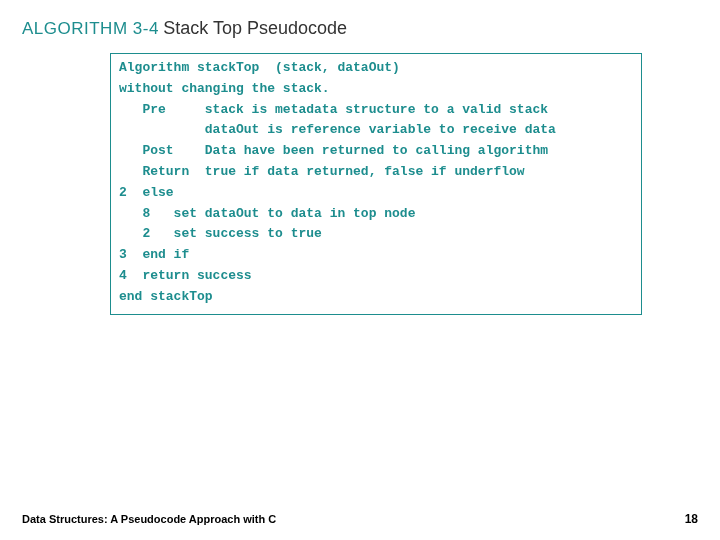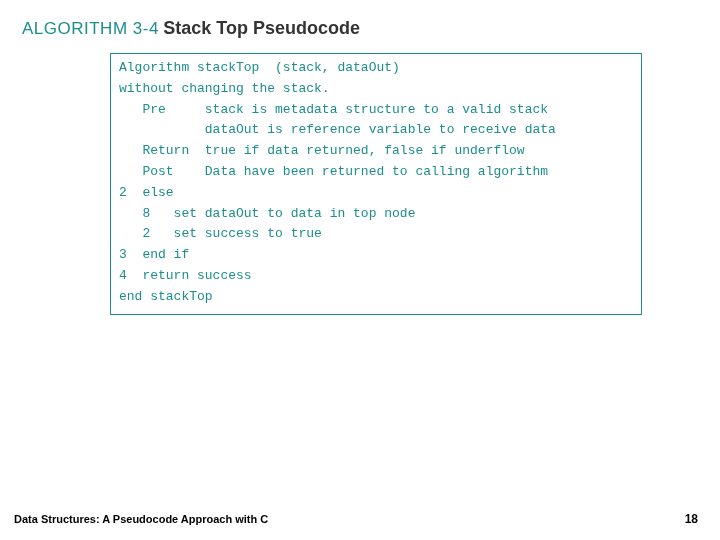--- a/index.html
+++ b/index.html
@@ -21,41 +21,42 @@
     font-size: 17px;
     letter-spacing: 0.5px;
     font-weight: 400;
     display: inline-block;
   }
   .algo-title {
     color: #333;
     font-family: "Arial Narrow", Arial, sans-serif;
     font-stretch: condensed;
     font-size: 18px;
-    font-weight: 700;
+    font-weight: 400;
     display: inline-block;
   }
   .code-box {
     margin: 14px 0 0 110px;
     width: 532px;
     border: 1px solid #1d8d8e;
     background: #ffffff;
     padding: 4px 8px 6px 8px;
     font-family: "Courier New", Courier, monospace;
     font-size: 13px;
     line-height: 1.6;
     color: #1d8d8e;
   }
   .code-line {
     white-space: pre;
+    font-weight: bold;
   }
   .footer {
     position: absolute;
     bottom: 14px;
-    left: 14px;
+    left: 22px;
     right: 22px;
     display: flex;
     justify-content: space-between;
     align-items: baseline;
   }
   .footer-text {
     font-family: Arial, sans-serif;
     font-size: 11px;
     font-weight: bold;
     color: #000;
@@ -73,22 +74,22 @@
 <div class="header">
   <span class="algo-number">ALGORITHM 3-4</span>
   <span class="algo-title">Stack Top Pseudocode</span>
 </div>
 
 <div class="code-box">
   <div class="code-line">Algorithm stackTop  (stack, dataOut)</div>
   <div class="code-line">without changing the stack.</div>
   <div class="code-line">   Pre     stack is metadata structure to a valid stack</div>
   <div class="code-line">           dataOut is reference variable to receive data</div>
+  <div class="code-line">   Post    Data have been returned to calling algorithm</div>
   <div class="code-line">   Return  true if data returned, false if underflow</div>
-  <div class="code-line">   Post    Data have been returned to calling algorithm</div>
   <div class="code-line">2  else</div>
   <div class="code-line">   8   set dataOut to data in top node</div>
   <div class="code-line">   2   set success to true</div>
   <div class="code-line">3  end if</div>
   <div class="code-line">4  return success</div>
   <div class="code-line">end stackTop</div>
 </div>
 
 <div class="footer">
   <span class="footer-text">Data Structures: A Pseudocode Approach with C</span>

